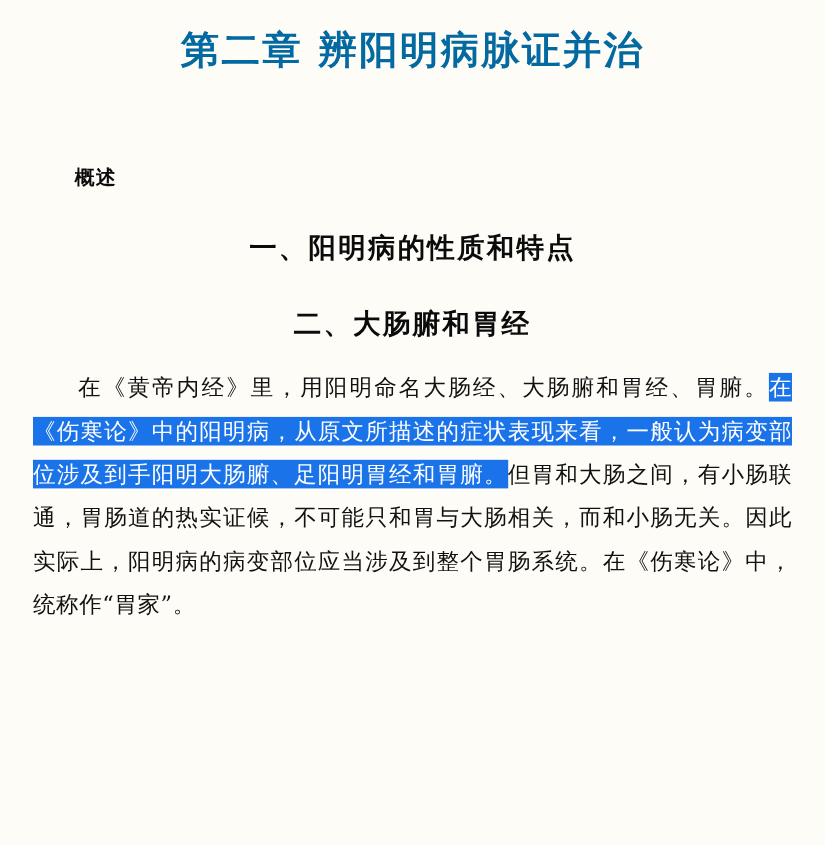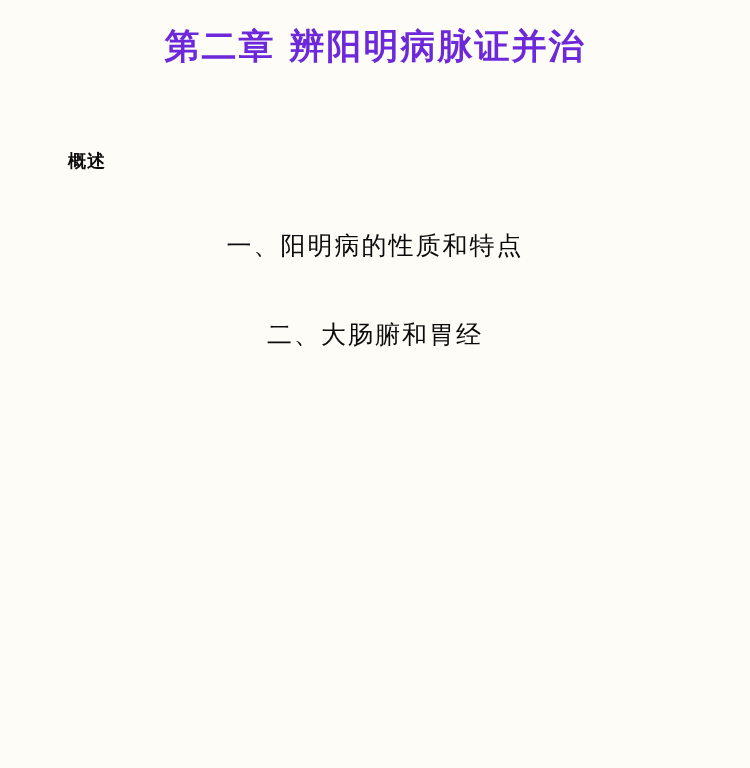--- a/index.html
+++ b/index.html
@@ -22,36 +22,36 @@
     padding: 0;
     background: #fdfcf7;
   }
   .chapter-title {
     text-align: center;
     font-size: 35px;
     font-weight: bold;
     letter-spacing: 2px;
     margin: 22px 0 0 0;
     line-height: 1.35;
-    color: #6d28d9;
+    color: #0369a1;
     font-family: "DejaVu Serif", "Liberation Serif", serif;
   }
   .section-label {
     margin: 80px 16px 0 68px;
     font-size: 18px;
     font-weight: bold;
     letter-spacing: 1px;
     color: #0b0b0b;
   }
   .heading {
     text-align: center;
     font-size: 25px;
-    font-weight: normal;
+    font-weight: bold;
     letter-spacing: 2px;
-    margin: 56px 0 0 0;
+    margin: 36px 0 0 0;
     color: #0b0b0b;
   }
   .para {
     margin: 22px 30px 0 30px;
     font-size: 20.5px;
     line-height: 1.92;
     text-align: justify;
     text-justify: inter-ideograph;
     letter-spacing: 0.5px;
     color: #111111;
@@ -74,14 +74,15 @@
 
   <h1 class="chapter-title">第二章 辨阳明病脉证并治</h1>
 
   <div class="section-label">概述</div>
 
   <h2 class="heading">一、阳明病的性质和特点</h2>
 
 
   <h2 class="heading">二、大肠腑和胃经</h2>
 
+  <p class="para indent"><span>在《黄帝内经》里，用阳明命名大肠经、大肠腑和胃经、胃腑。</span><span class="hl">在《伤寒论》中的阳明病，从原文所描述的症状表现来看，一般认为病变部位涉及到手阳明大肠腑、足阳明胃经和胃腑。</span><span>但胃和大肠之间，有小肠联通，胃肠道的热实证候，不可能只和胃与大肠相关，而和小肠无关。因此实际上，阳明病的病变部位应当涉及到整个胃肠系统。在《伤寒论》中，统称作“胃家”。</span></p>
 
 </div>
 
 </body></html>

